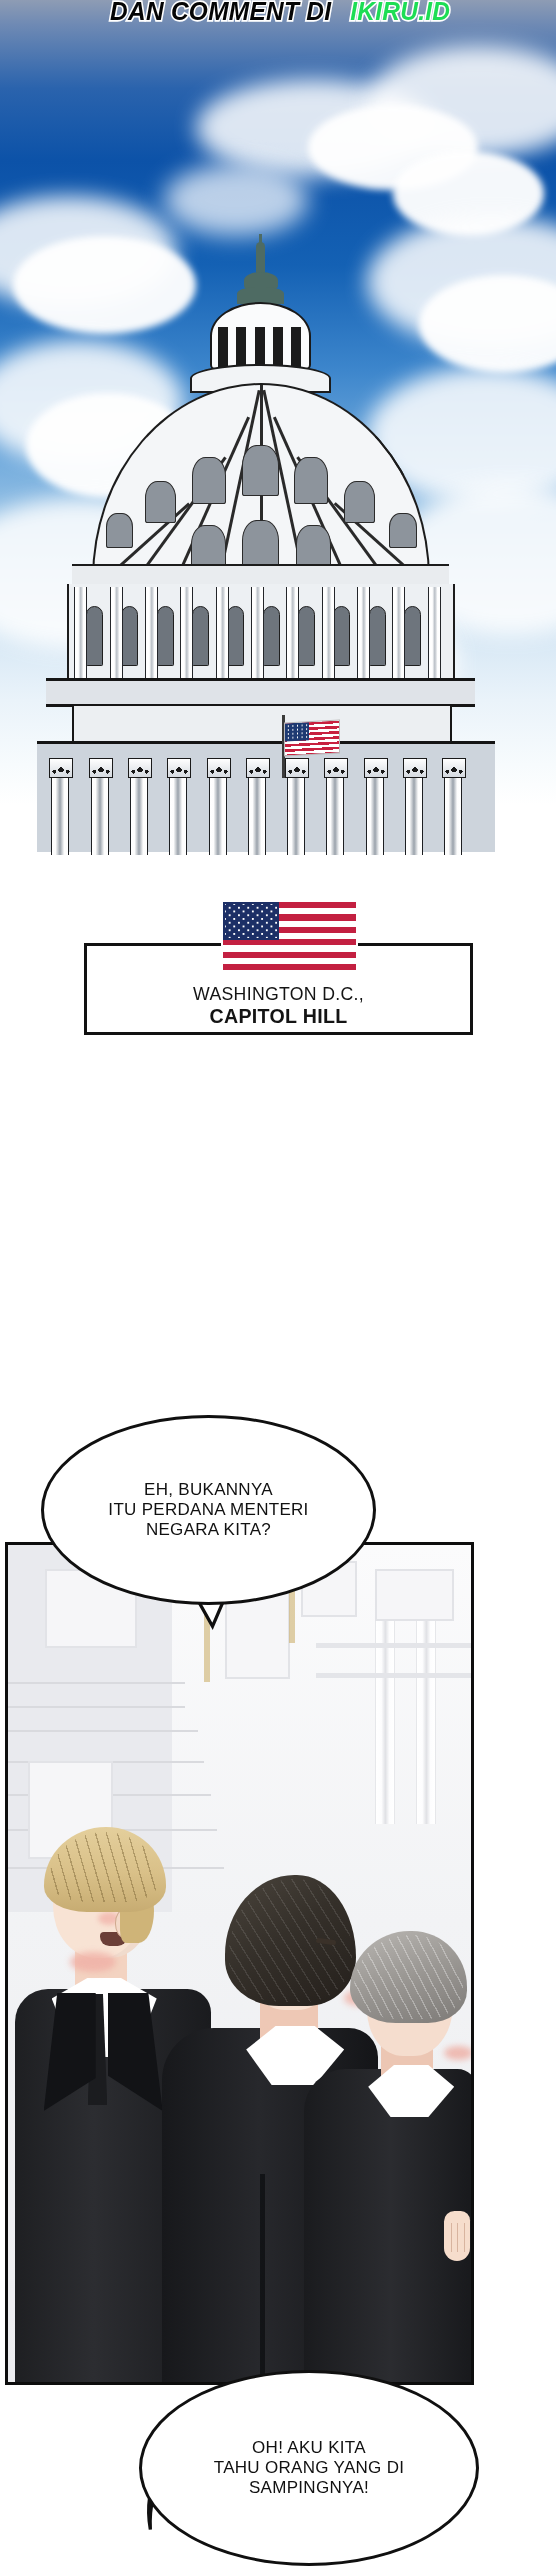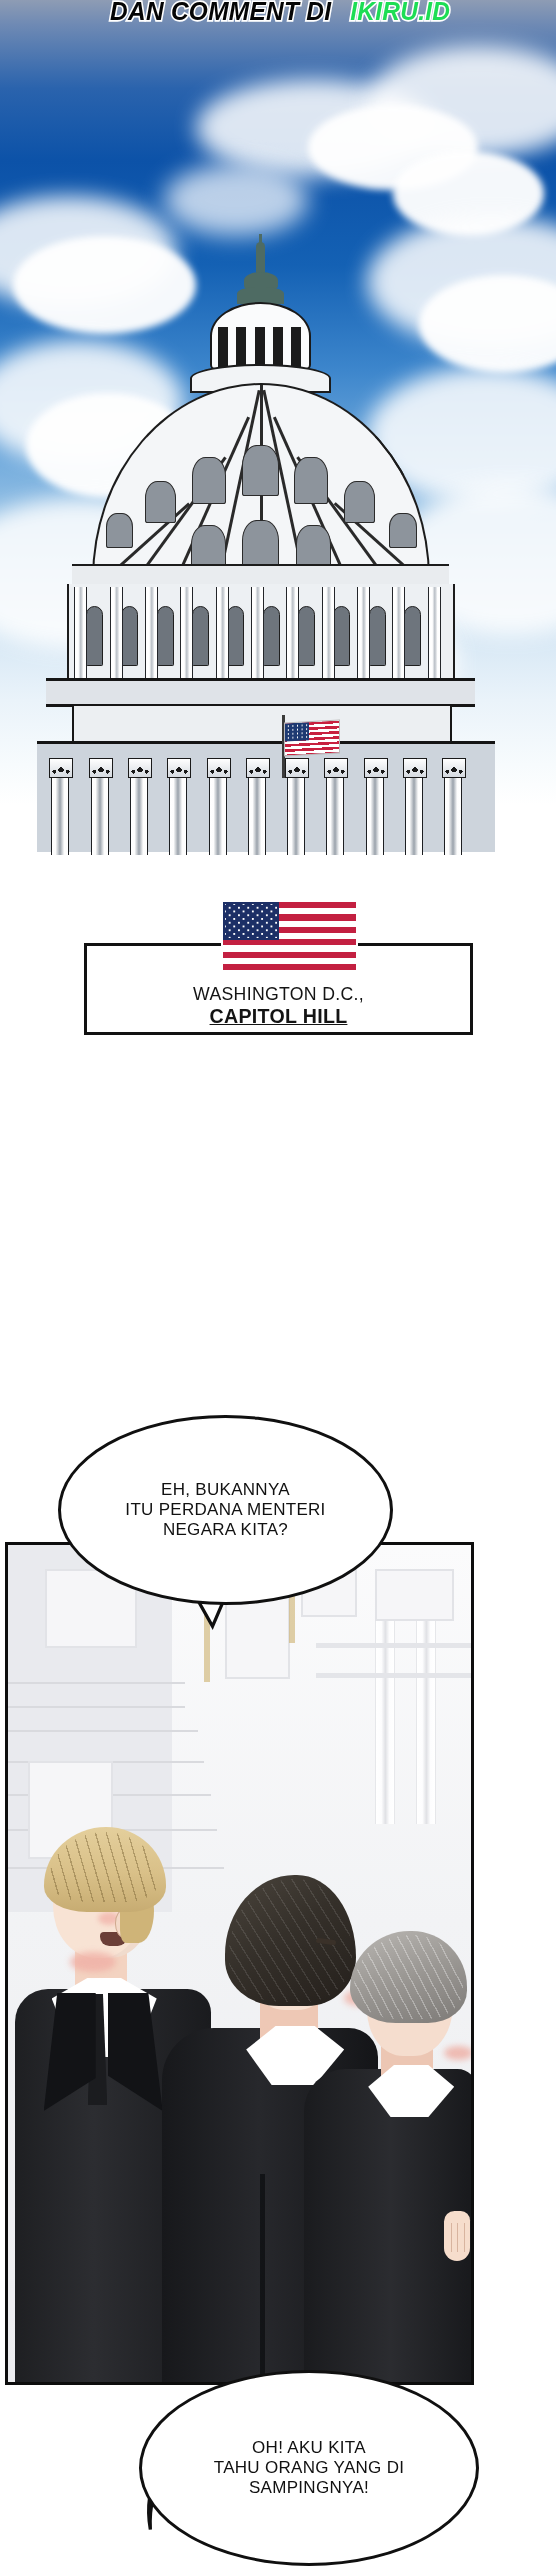--- a/index.html
+++ b/index.html
@@ -138,21 +138,21 @@
   #caption-flag .fl .union{ position:absolute; left:0; top:0; width:56px; height:38px; background:#1c2f66; }
   #caption-flag .fl .union .stars{ position:absolute; inset:2px;
     background:
       radial-gradient(circle, #ffffff 0 1.1px, transparent 1.2px) 0 0/9.3px 7.5px,
       radial-gradient(circle, #ffffff 0 1.1px, transparent 1.2px) 4.6px 3.7px/9.3px 7.5px; }
   .cap-line{
     color:#141414; letter-spacing:0.3px; line-height:1.05; text-align:center;
     font-family:"Liberation Sans", sans-serif;
   }
   .cap-line.l1{ font-size:17.7px; font-weight:400; }
-  .cap-line.l2{ font-size:19.6px; font-weight:700; margin-top:2.6px;text-decoration:underline; }
+  .cap-line.l2{ font-size:19.6px; font-weight:700; margin-top:2.6px; }
 
   
   #panel-men{
     position:absolute; left:5.2px; top:1542px; width:469px; height:843px;
     border:3.3px solid #0d0d0d; background:#f3f4f6; overflow:hidden; z-index:4;
   }
   #panel-men .bg{
     position:absolute; inset:0;
     background:linear-gradient(180deg,#fbfbfc 0%,#f2f3f5 45%,#ededf0 100%);
   }
@@ -269,21 +269,21 @@
   
   .bubble{
     position:absolute; background:#ffffff; border:3.3px solid #101010;
     border-radius:50%; z-index:20; display:flex; align-items:center; justify-content:center;
   }
   .bubble .txt{
     text-align:center; color:#111111; line-height:1.16; letter-spacing:0.3px;
     font-family:"Liberation Sans", sans-serif; font-size:17px; font-weight:400;
     padding:0 17px; white-space:pre-line;
   }
-  #bubble-1{ left:58px; top:1415px; width:335px; height:190px; }
+  #bubble-1{ left:41px; top:1415px; width:335px; height:190px; }
   #bubble-2{ left:139px; top:2370px; width:340px; height:196px; }
   .tail{ position:absolute; z-index:19; }
 
   
   #promo-banner{
     position:absolute; left:0; top:-3.9px; width:556px; height:30px; z-index:60;
     display:flex; align-items:center; justify-content:center; pointer-events:none;
   }
   #promo-banner .line{
     font-family:"Liberation Sans", sans-serif;

